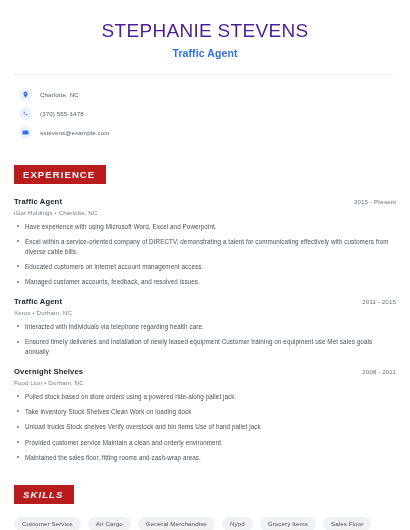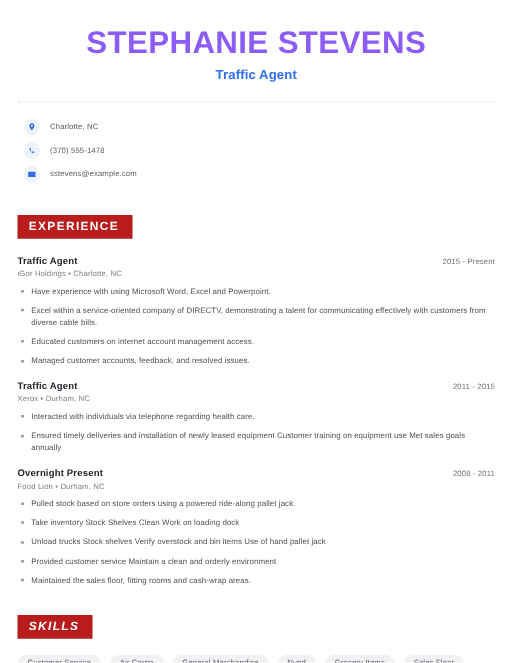--- a/index.html
+++ b/index.html
@@ -21,24 +21,24 @@
     padding: 0 14px;
     position: relative;
   }
 
   
   .header {
     padding-top: 20px;
     text-align: center;
   }
   .name {
-    font-size: 25px;
-    font-weight: bold;
+    font-size: 19px;
+    font-weight: normal;
     letter-spacing: 0.3px;
-    color: #8b5cf6;
+    color: #4c1d95;
     line-height: 1.15;
   }
   .role {
     margin-top: 5px;
     font-size: 10.5px;
     font-weight: bold;
     color: #2f6fed;
     letter-spacing: 0.1px;
   }
   .divider {
@@ -219,21 +219,21 @@
           <div class="job-dates">2011 - 2015</div>
         </div>
         <div class="job-sub">Xerox • Durham, NC</div>
         <ul class="bullets">
           <li>Interacted with individuals via telephone regarding health care.</li>
           <li>Ensured timely deliveries and installation of newly leased equipment Customer training on equipment use Met sales goals annually</li>
         </ul>
       </div>
       <div class="job">
         <div class="job-top">
-          <div class="job-title">Overnight Present</div>
+          <div class="job-title">Overnight Shelves</div>
           <div class="job-dates">2008 - 2011</div>
         </div>
         <div class="job-sub">Food Lion • Durham, NC</div>
         <ul class="bullets">
           <li>Pulled stock based on store orders using a powered ride-along pallet jack.</li>
           <li>Take inventory Stock Shelves Clean Work on loading dock</li>
           <li>Unload trucks Stock shelves Verify overstock and bin items Use of hand pallet jack</li>
           <li>Provided customer service Maintain a clean and orderly environment</li>
           <li>Maintained the sales floor, fitting rooms and cash-wrap areas.</li>
         </ul>

